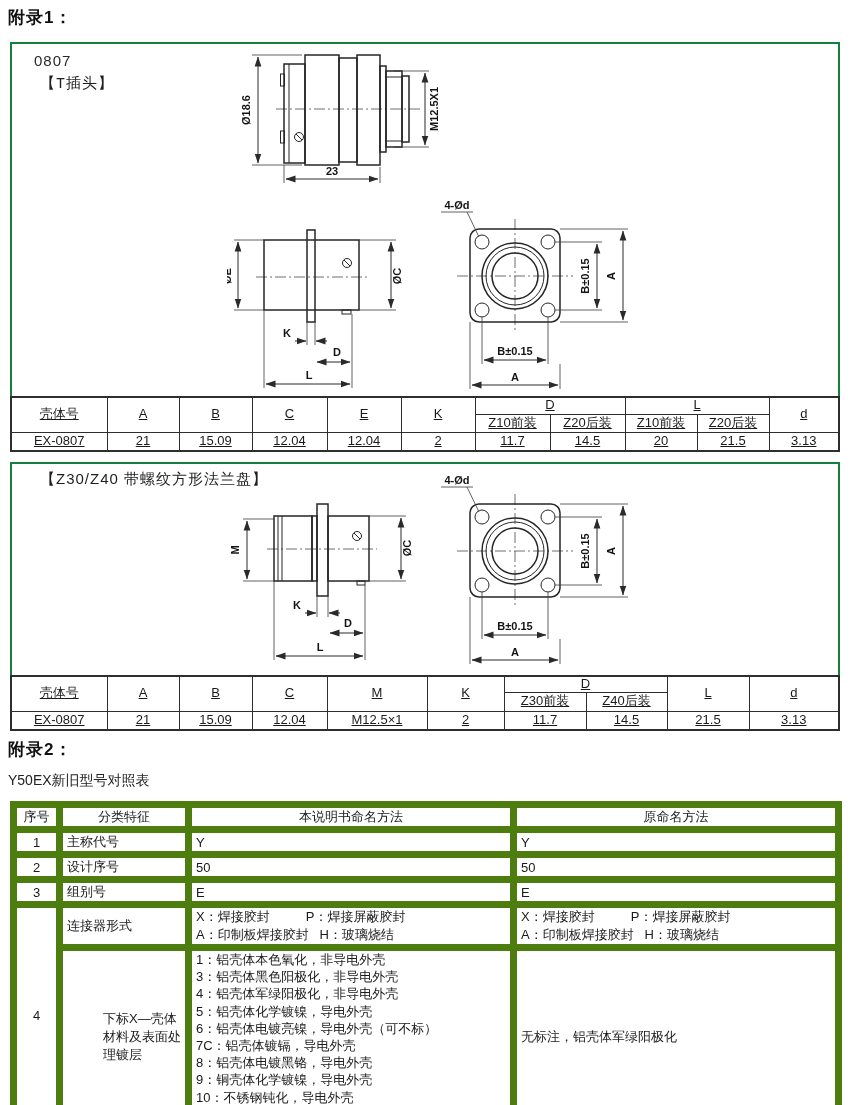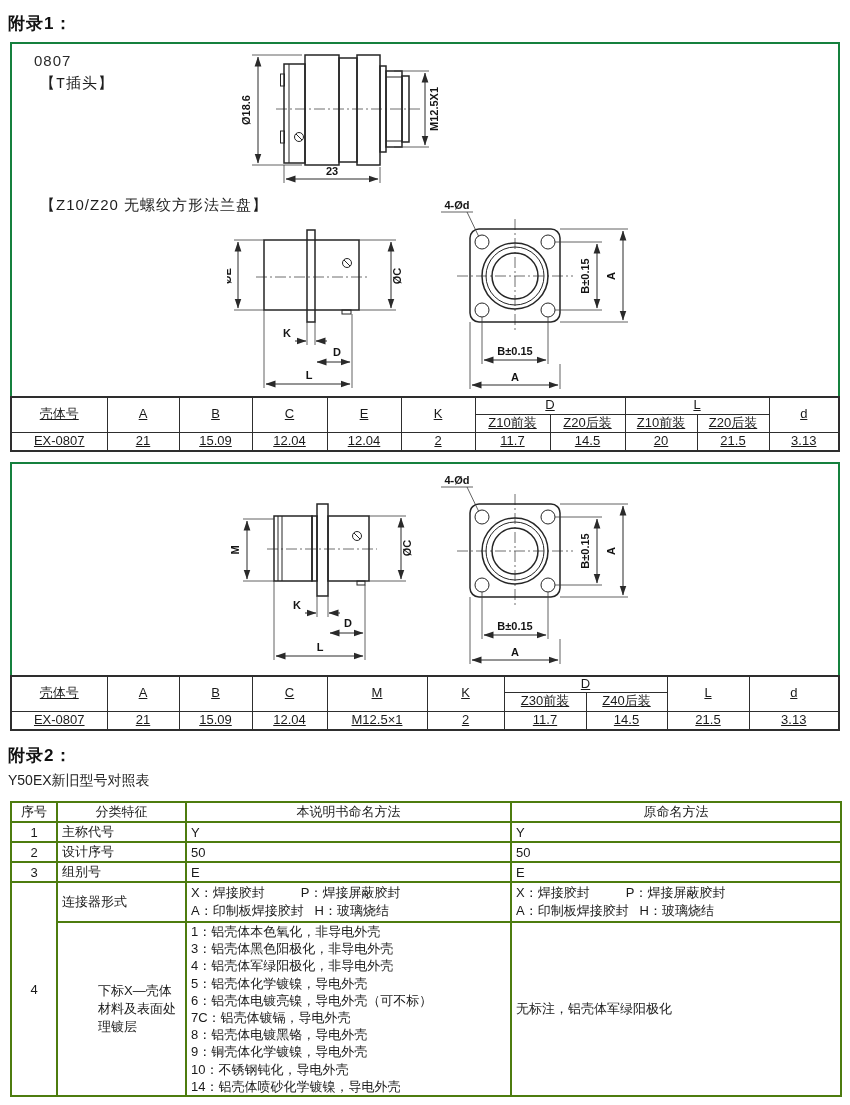--- a/index.html
+++ b/index.html
@@ -1,28 +1,28 @@
 <!DOCTYPE html>
 <html><head>
 <meta charset="utf-8">
 <style>
   html,body{margin:0;padding:0;background:#ffffff;}
   body{width:850px;height:1105px;position:relative;font-family:"Liberation Sans",sans-serif;color:#1c1c1c;}
   .abs{position:absolute;}
-  .apx-title{font-size:17px;font-weight:bold;letter-spacing:1px;color:#111;margin-top:6px;}
+  .apx-title{font-size:17px;font-weight:bold;letter-spacing:1px;color:#111;}
   .apx-sub{font-size:14px;color:#222;text-align:right;}
   .sec-box{position:absolute;border:2px solid #15803d;background:#fff;}
   .part-no{font-size:15px;color:#2a2a2a;letter-spacing:1px;}
   .sec-label{font-size:15px;color:#1e1e1e;letter-spacing:1px;}
   table.dim{border-collapse:collapse;width:100%;table-layout:fixed;font-size:13px;color:#1a1a1a;}
   table.dim td{border:1px solid #2e2e2e;text-align:center;padding:0;line-height:1.15;overflow:hidden;white-space:nowrap;}
   .t-wrap{position:absolute;left:-2px;right:-2px;bottom:-2px;}
   .t-wrap table{border:2px solid #2e2e2e;text-decoration:underline;}
   table.cmp{border-collapse:collapse;width:832px;table-layout:fixed;font-size:13px;color:#1a1a1a;border:2px solid #2e2e2e;}
-  table.cmp td{border:2px solid #4d7c0f;padding:0 4px;vertical-align:middle;overflow:hidden;}
+  table.cmp td{border:7px solid #4d7c0f;padding:0 4px;vertical-align:middle;overflow:hidden;}
   table.cmp td.c{text-align:center;}
   table.cmp td.l{text-align:left;}
   .pre{white-space:pre-wrap;}
   .items div{line-height:17.2px;}
   svg text{font-family:"Liberation Sans",sans-serif;}
   .dl{font-size:11px;font-weight:bold;fill:#141414;}
   .ol{fill:none;stroke:#262626;stroke-width:1.5;}
   .ol2{fill:none;stroke:#262626;stroke-width:1;}
   .dim-ln{stroke:#2a2a2a;stroke-width:1;fill:none;}
   .ext{stroke:#3a3a3a;stroke-width:0.8;fill:none;}
@@ -71,21 +71,20 @@
 
     <path class="ext" d="M152,25 L187,25 M152,101 L187,101"></path>
     <path class="dim-ln" d="M183,27 L183,99" marker-start="url(#arr)" marker-end="url(#arr)"></path>
     <text class="dl" x="196" y="63" text-anchor="middle" transform="rotate(-90 196 63)">M12.5X1</text>
 
     <path class="ext" d="M42,119 L42,137 M138,121 L138,137"></path>
     <path class="dim-ln" d="M44,133 L136,133" marker-start="url(#arr)" marker-end="url(#arr)"></path>
     <text class="dl" x="90" y="129" text-anchor="middle">23</text>
   </svg>
 
-  <div class="abs sec-label" style="left:28px;top:152px;">【Z10/Z20 无螺纹方形法兰盘】</div>
 
   <svg class="abs" style="left:215px;top:178px;" width="200" height="174" viewBox="0 0 200 174">
     <path class="cl" d="M29,55 L142,55"></path>
     <rect class="ol" x="37" y="18" width="95" height="70" fill="#fff"></rect>
     <rect class="ol" x="80" y="8" width="8" height="92" fill="#fff"></rect>
     <circle class="ol2" cx="120" cy="41" r="4.5" fill="#fff"></circle>
     <path class="ol2" d="M117,38 L123,44"></path>
     <rect class="ol2" x="115" y="88" width="9" height="4" fill="#fff"></rect>
 
     <path class="ext" d="M37,18 L7,18 M37,88 L7,88"></path>
@@ -185,20 +184,21 @@
         <td>20</td>
         <td>21.5</td>
         <td>3.13</td>
       </tr>
     </tbody>
       </table>
   </div>
 </div>
 
 <div class="sec-box" style="left:10px;top:462px;width:826px;height:265px;">
+  <div class="abs sec-label" style="left:28px;top:6px;">【Z30/Z40 带螺纹方形法兰盘】</div>
 
   <svg class="abs" style="left:215px;top:32px;" width="200" height="174" viewBox="0 0 200 174">
     <path class="cl" d="M40,53 L150,53"></path>
     <rect class="ol" x="47" y="20" width="38" height="65" fill="#fff"></rect>
     <path class="ol2" d="M51,20 L51,85 M55,20 L55,85"></path>
     <rect class="ol" x="85" y="20" width="5" height="65" fill="#fff"></rect>
     <rect class="ol" x="90" y="8" width="11" height="92" fill="#fff"></rect>
     <rect class="ol" x="101" y="20" width="41" height="65" fill="#fff"></rect>
     <circle class="ol2" cx="130" cy="40" r="4.5" fill="#fff"></circle>
     <path class="ol2" d="M127,37 L133,43"></path>

